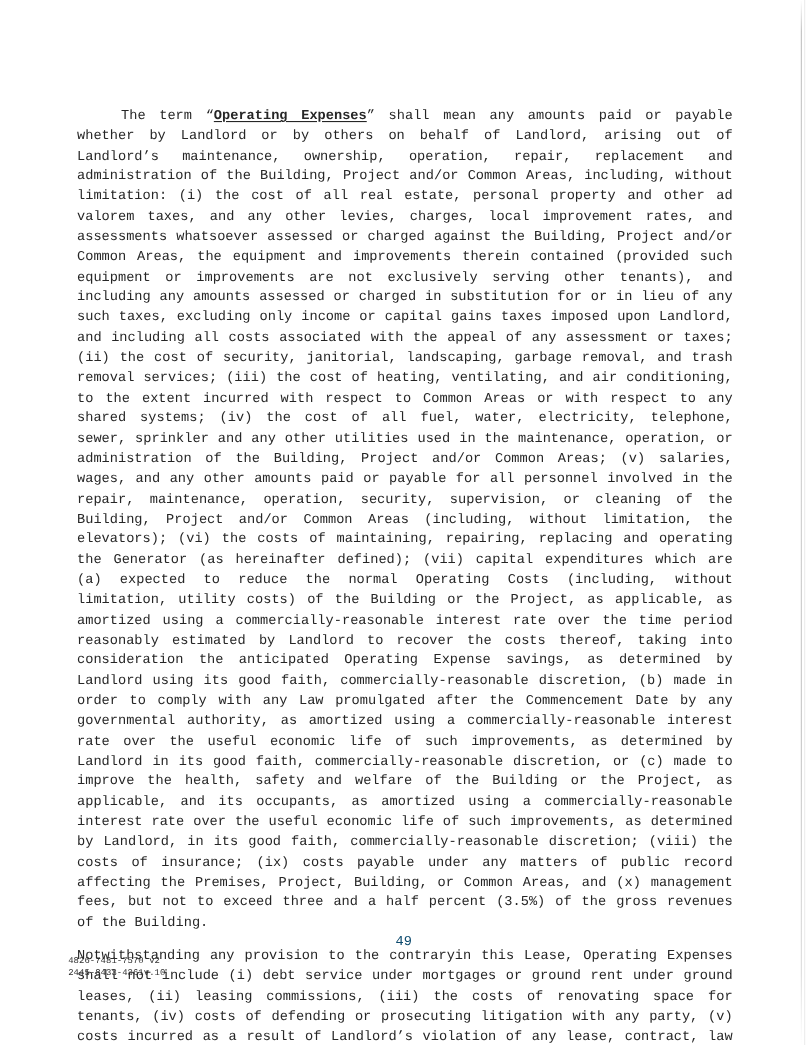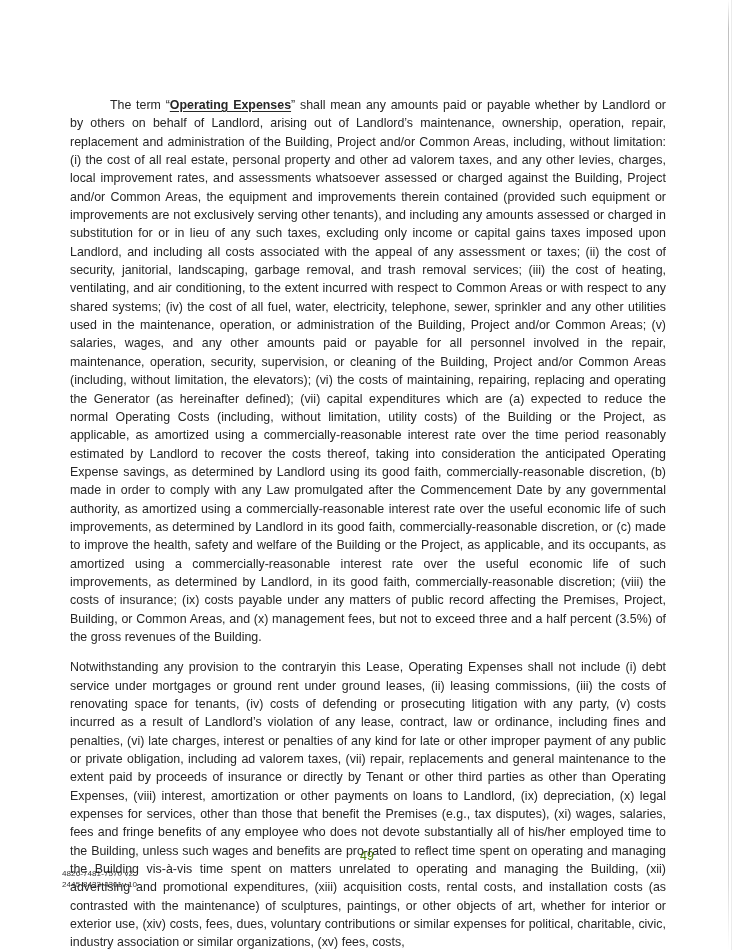--- a/index.html
+++ b/index.html
@@ -6,21 +6,21 @@
     margin: 0;
     padding: 0;
     background: #ffffff;
   }
   .page {
     position: relative;
     width: 734px;
     height: 950px;
     background: #ffffff;
     overflow: hidden;
-    font-family: Liberation Sans, sans-serif;
+    font-family: Liberation Mono, monospace;
     color: #262626;
     -webkit-font-smoothing: antialiased;
   }
   
   .scan-edge-right {
     position: absolute;
     top: 0;
     left: 728px;
     width: 1px;
     height: 950px;
@@ -67,21 +67,21 @@
     text-underline-offset: 1.5px;
   }
   .page-number {
     position: absolute;
     left: 0;
     top: 849px;
     width: 734px;
     text-align: center;
     font-size: 12.4px;
     line-height: 14px;
-    color: #4d7c0f;
+    color: #0c4a6e;
   }
   .doc-footer {
     position: absolute;
     left: 62px;
     top: 869px;
     font-size: 8.1px;
     line-height: 10.5px;
     color: #303030;
     letter-spacing: 0.05px;
   }

